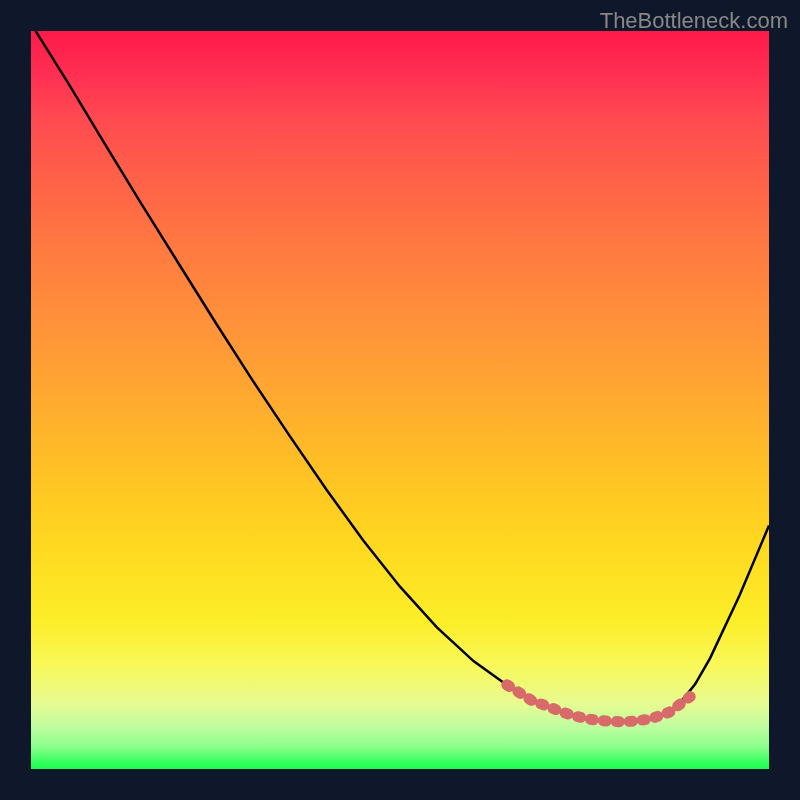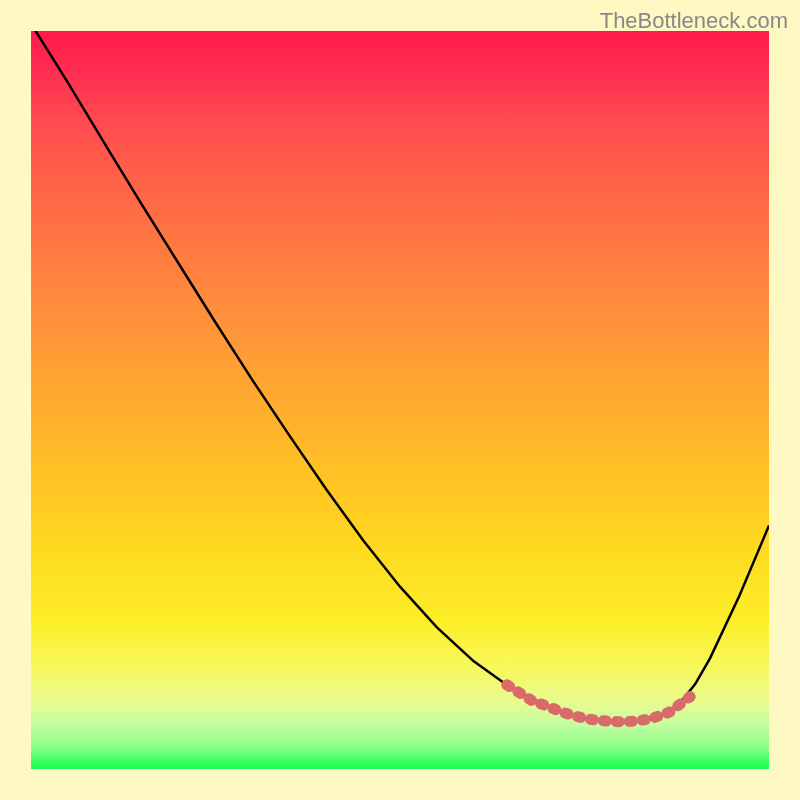--- a/index.html
+++ b/index.html
@@ -1,17 +1,17 @@
 <!DOCTYPE html>
 <html><head>
   <meta charset="utf-8">
   <style>
     * { margin: 0; padding: 0; box-sizing: border-box; }
     body { background: #000; width: 800px; height: 800px; overflow: hidden; font-family: Arial, sans-serif; }
-    .container { position: relative; width: 800px; height: 800px; background: #fef9c3; }
+    .container { position: relative; width: 800px; height: 800px; background: #0f172a; }
     .watermark { position: absolute; top: 8px; right: 12px; color: #888; font-size: 22px; font-weight: 500; z-index: 10; }
     .plot-area { position: absolute; left: 31px; top: 31px; width: 738px; height: 738px; overflow: hidden; }
     .gradient-bg { position: absolute; inset: 0; width: 100%; height: 100%; background: linear-gradient(to bottom,
       #ff1a4a 0%,
       #ff3052 6%,
       #ff4a50 12%,
       #ff6148 20%,
       #ff7b40 30%,
       #ff933a 40%,
       #ffaa2f 50%,

